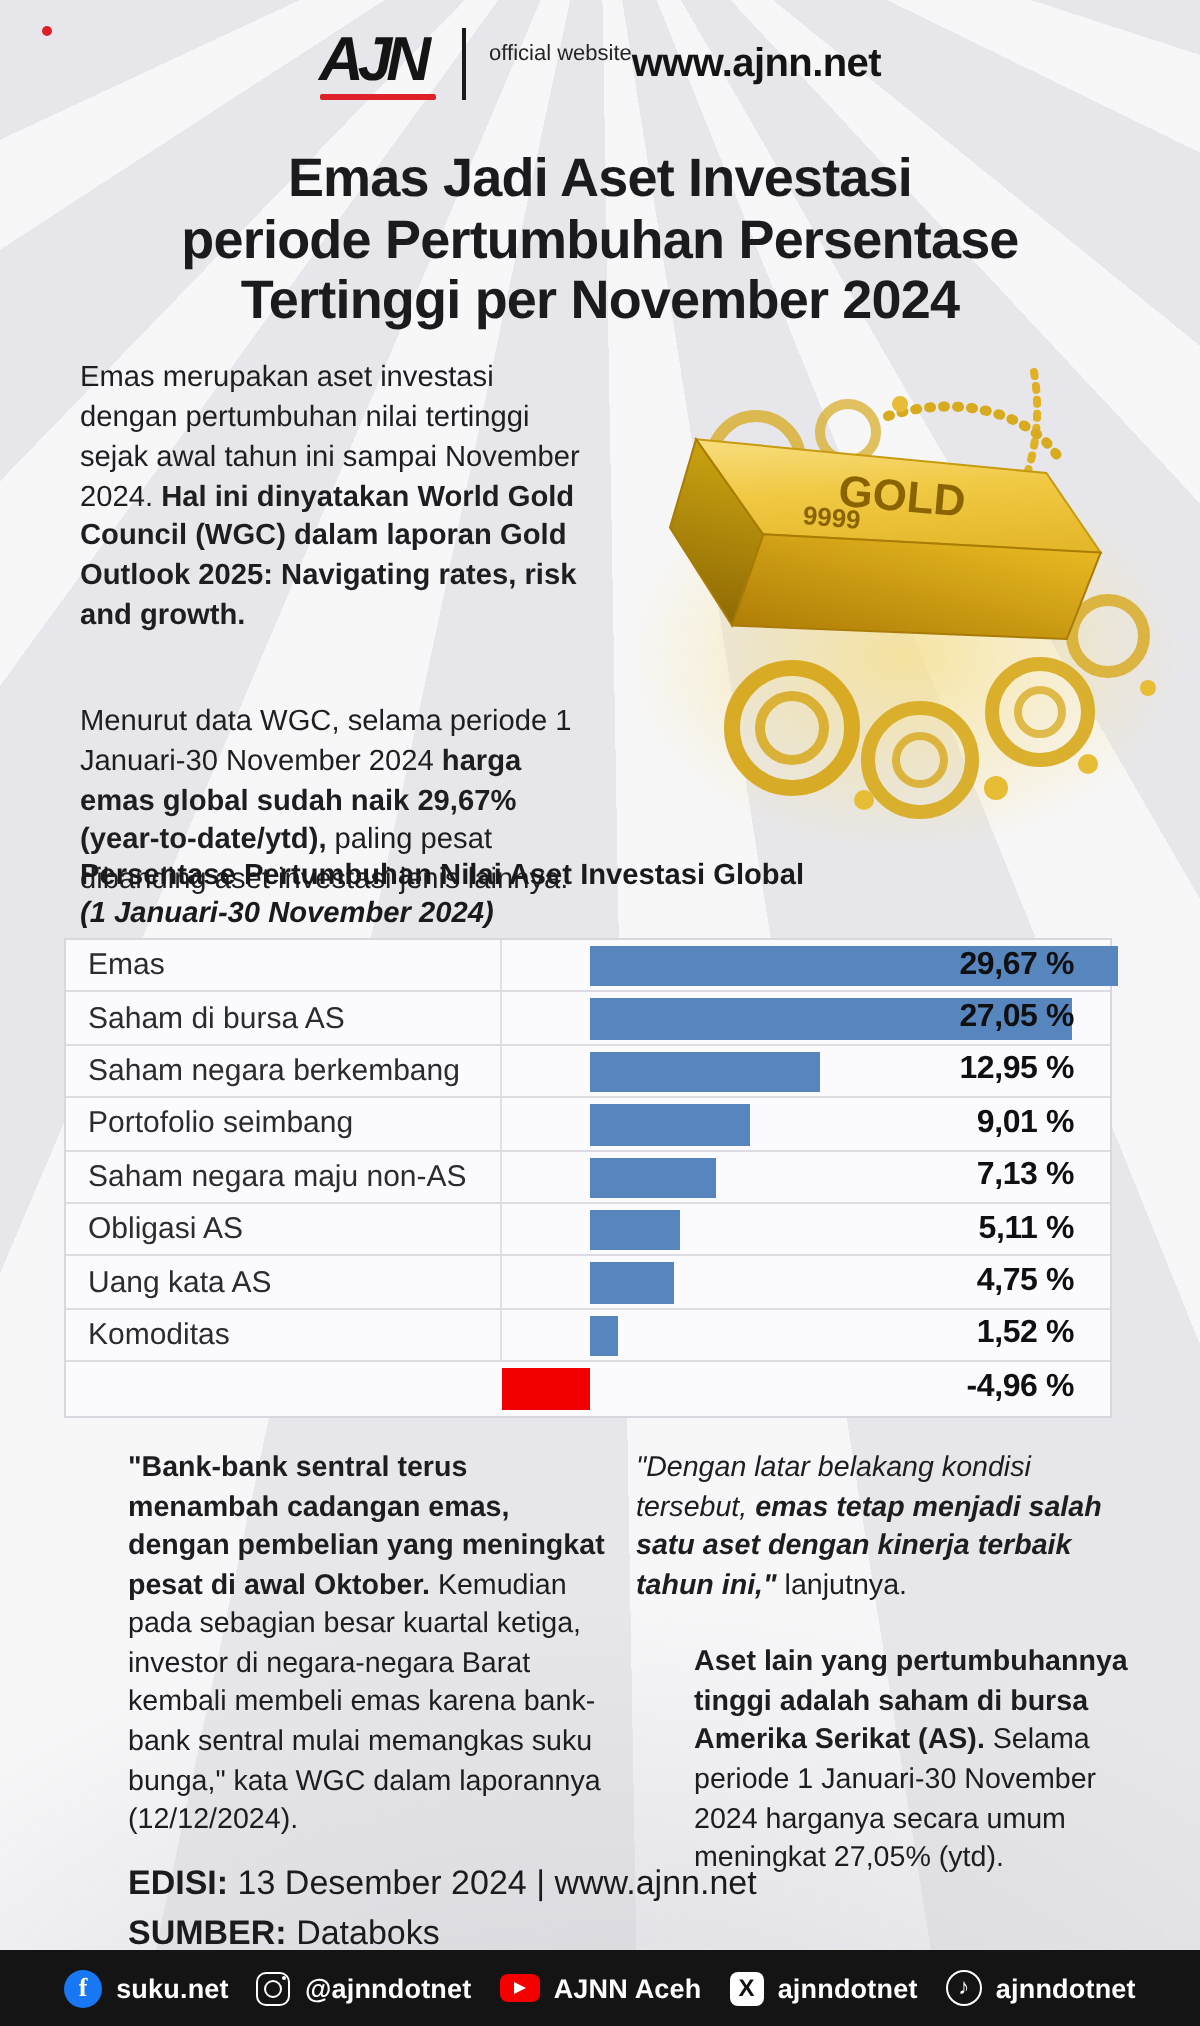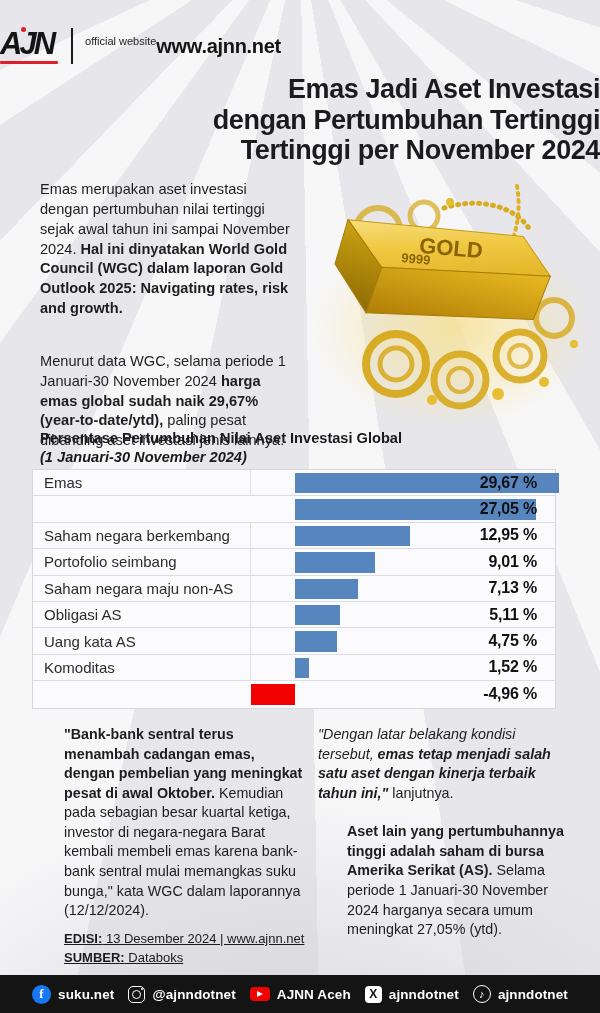--- a/index.html
+++ b/index.html
@@ -10,34 +10,34 @@
       radial-gradient(ellipse 130% 55% at 50% 112%, rgba(205,205,212,.9) 0%, rgba(205,205,212,0) 60%),
       repeating-conic-gradient(from 195deg at 50% -70px,
         rgba(255,255,255,.65) 0deg 8deg, rgba(255,255,255,0) 8deg 21deg),
       #e7e7eb;
     overflow:hidden;
     font-family:"Liberation Sans", "DejaVu Sans", sans-serif;
     color:#1c1c1e;
   }
 
   
-  .header { position:absolute; top:28px; left:0; width:100%;
-    display:flex; align-items:center; gap:12px; }
+  .header { position:absolute; top:14px; left:0; width:100%;
+    display:flex; justify-content:center; align-items:center; gap:12px; }
   .logo { position:relative; font-style:italic; font-weight:bold;
     font-size:31px; letter-spacing:-3px; color:#141414; line-height:1; padding-right:6px; }
   .logo-dot { position:absolute; top:-1px; left:21px; width:5px; height:5px;
     border-radius:50%; background:#e02028; }
   .logo-tagline { height:3px; width:58px; background:#e02028; margin-top:2px; border-radius:1px; }
   .header-divider { width:2px; height:36px; background:#1a1a1a; }
   .site-block { display:flex; flex-direction:row; line-height:1.05; }
   .site-label { font-size:11px; color:#242424; }
   .site-url { font-size:20px; font-weight:bold; color:#141414; letter-spacing:-.3px; }
 
   
-  .title { position:absolute; top:74px; left:0; width:100%; text-align:right;
+  .title { position:absolute; top:74px; left:0; width:100%; text-align:center;
     font-weight:bold; font-size:27px; line-height:1.13; color:#1b1b1d; letter-spacing:-.4px; }
 
   
   .intro-col { position:absolute; left:40px; top:180px; width:256px;
     font-size:14.6px; line-height:1.36; color:#1e1e20; }
   .intro-col p + p { margin-top:33px; }
 
   
   .gold-illus { position:absolute; left:292px; top:168px; width:300px; height:258px; }
 
@@ -60,22 +60,22 @@
   .quotes { position:absolute; top:725px; left:0; width:100%; }
   .quote-left { position:absolute; left:64px; width:244px;
     font-size:14.3px; line-height:1.37; color:#1d1d1f; }
   .quote-right { position:absolute; left:318px; width:252px;
     font-size:14.3px; line-height:1.37; color:#1d1d1f; }
   .quote-right p + p { margin-top:19px;margin-left:29px; }
   .b { font-weight:bold; }
   .i { font-style:italic; }
 
   
-  .meta { position:absolute; left:64px; top:930px; font-size:13px;
-    line-height:1.45; color:#1b1b1d;text-decoration:underline; }
+  .meta { position:absolute; left:64px; top:930px; font-size:17px;
+    line-height:1.45; color:#1b1b1d; }
   .meta b { font-weight:bold; }
 
   
   .footer { position:absolute; left:0; bottom:0; width:100%; height:38px;
     background:#141414; display:flex; align-items:center;
     justify-content:space-evenly; padding:0 18px; }
   .social-item { display:flex; align-items:center; gap:7px; color:#ffffff;
     font-size:13.5px; font-weight:bold; letter-spacing:.1px; }
   .ic { display:flex; align-items:center; justify-content:center; flex:0 0 auto; }
   .ic-fb { width:19px; height:19px; border-radius:50%; background:#1877f2;
@@ -106,21 +106,21 @@
     </div>
     <div class="header-divider"></div>
     <div class="site-block">
       <span class="site-label">official website</span>
       <span class="site-url">www.ajnn.net</span>
     </div>
   </div>
 
   <div class="title">
     <div>Emas Jadi Aset Investasi</div>
-    <div>dengan Pertumbuhan Tertinggi</div>
+    <div>periode Pertumbuhan Persentase</div>
     <div>Tertinggi per November 2024</div>
   </div>
 
   <div class="intro-col">
     <p><span>Emas merupakan aset investasi dengan pertumbuhan nilai tertinggi sejak awal tahun ini sampai November 2024. </span><span class="b">Hal ini dinyatakan World Gold Council (WGC) dalam laporan Gold Outlook 2025: Navigating rates, risk and growth.</span></p>
     <p><span>Menurut data WGC, selama periode 1 Januari-30 November 2024 </span><span class="b">harga emas global sudah naik 29,67% (year-to-date/ytd),</span><span> paling pesat dibanding aset investasi jenis lainnya.</span></p>
   </div>
 
   <svg class="gold-illus" viewBox="0 0 300 258">
     <defs>
@@ -181,20 +181,21 @@
     <div class="sub">(1 Januari-30 November 2024)</div>
   </div>
 
   <div class="chart-table" id="chart-table">
       <div class="chart-row">
         <div class="row-label">Emas</div>
         <div class="bar" style="width: 264.063px; left: 262px; background: rgb(87, 134, 191);"></div>
         <div class="row-value">29,67 %</div>
       </div>
       <div class="chart-row">
+        <div class="row-label">Saham di bursa AS</div>
         <div class="bar" style="width: 240.745px; left: 262px; background: rgb(87, 134, 191);"></div>
         <div class="row-value">27,05 %</div>
       </div>
       <div class="chart-row">
         <div class="row-label">Saham negara berkembang</div>
         <div class="bar" style="width: 115.255px; left: 262px; background: rgb(87, 134, 191);"></div>
         <div class="row-value">12,95 %</div>
       </div>
       <div class="chart-row">
         <div class="row-label">Portofolio seimbang</div>

